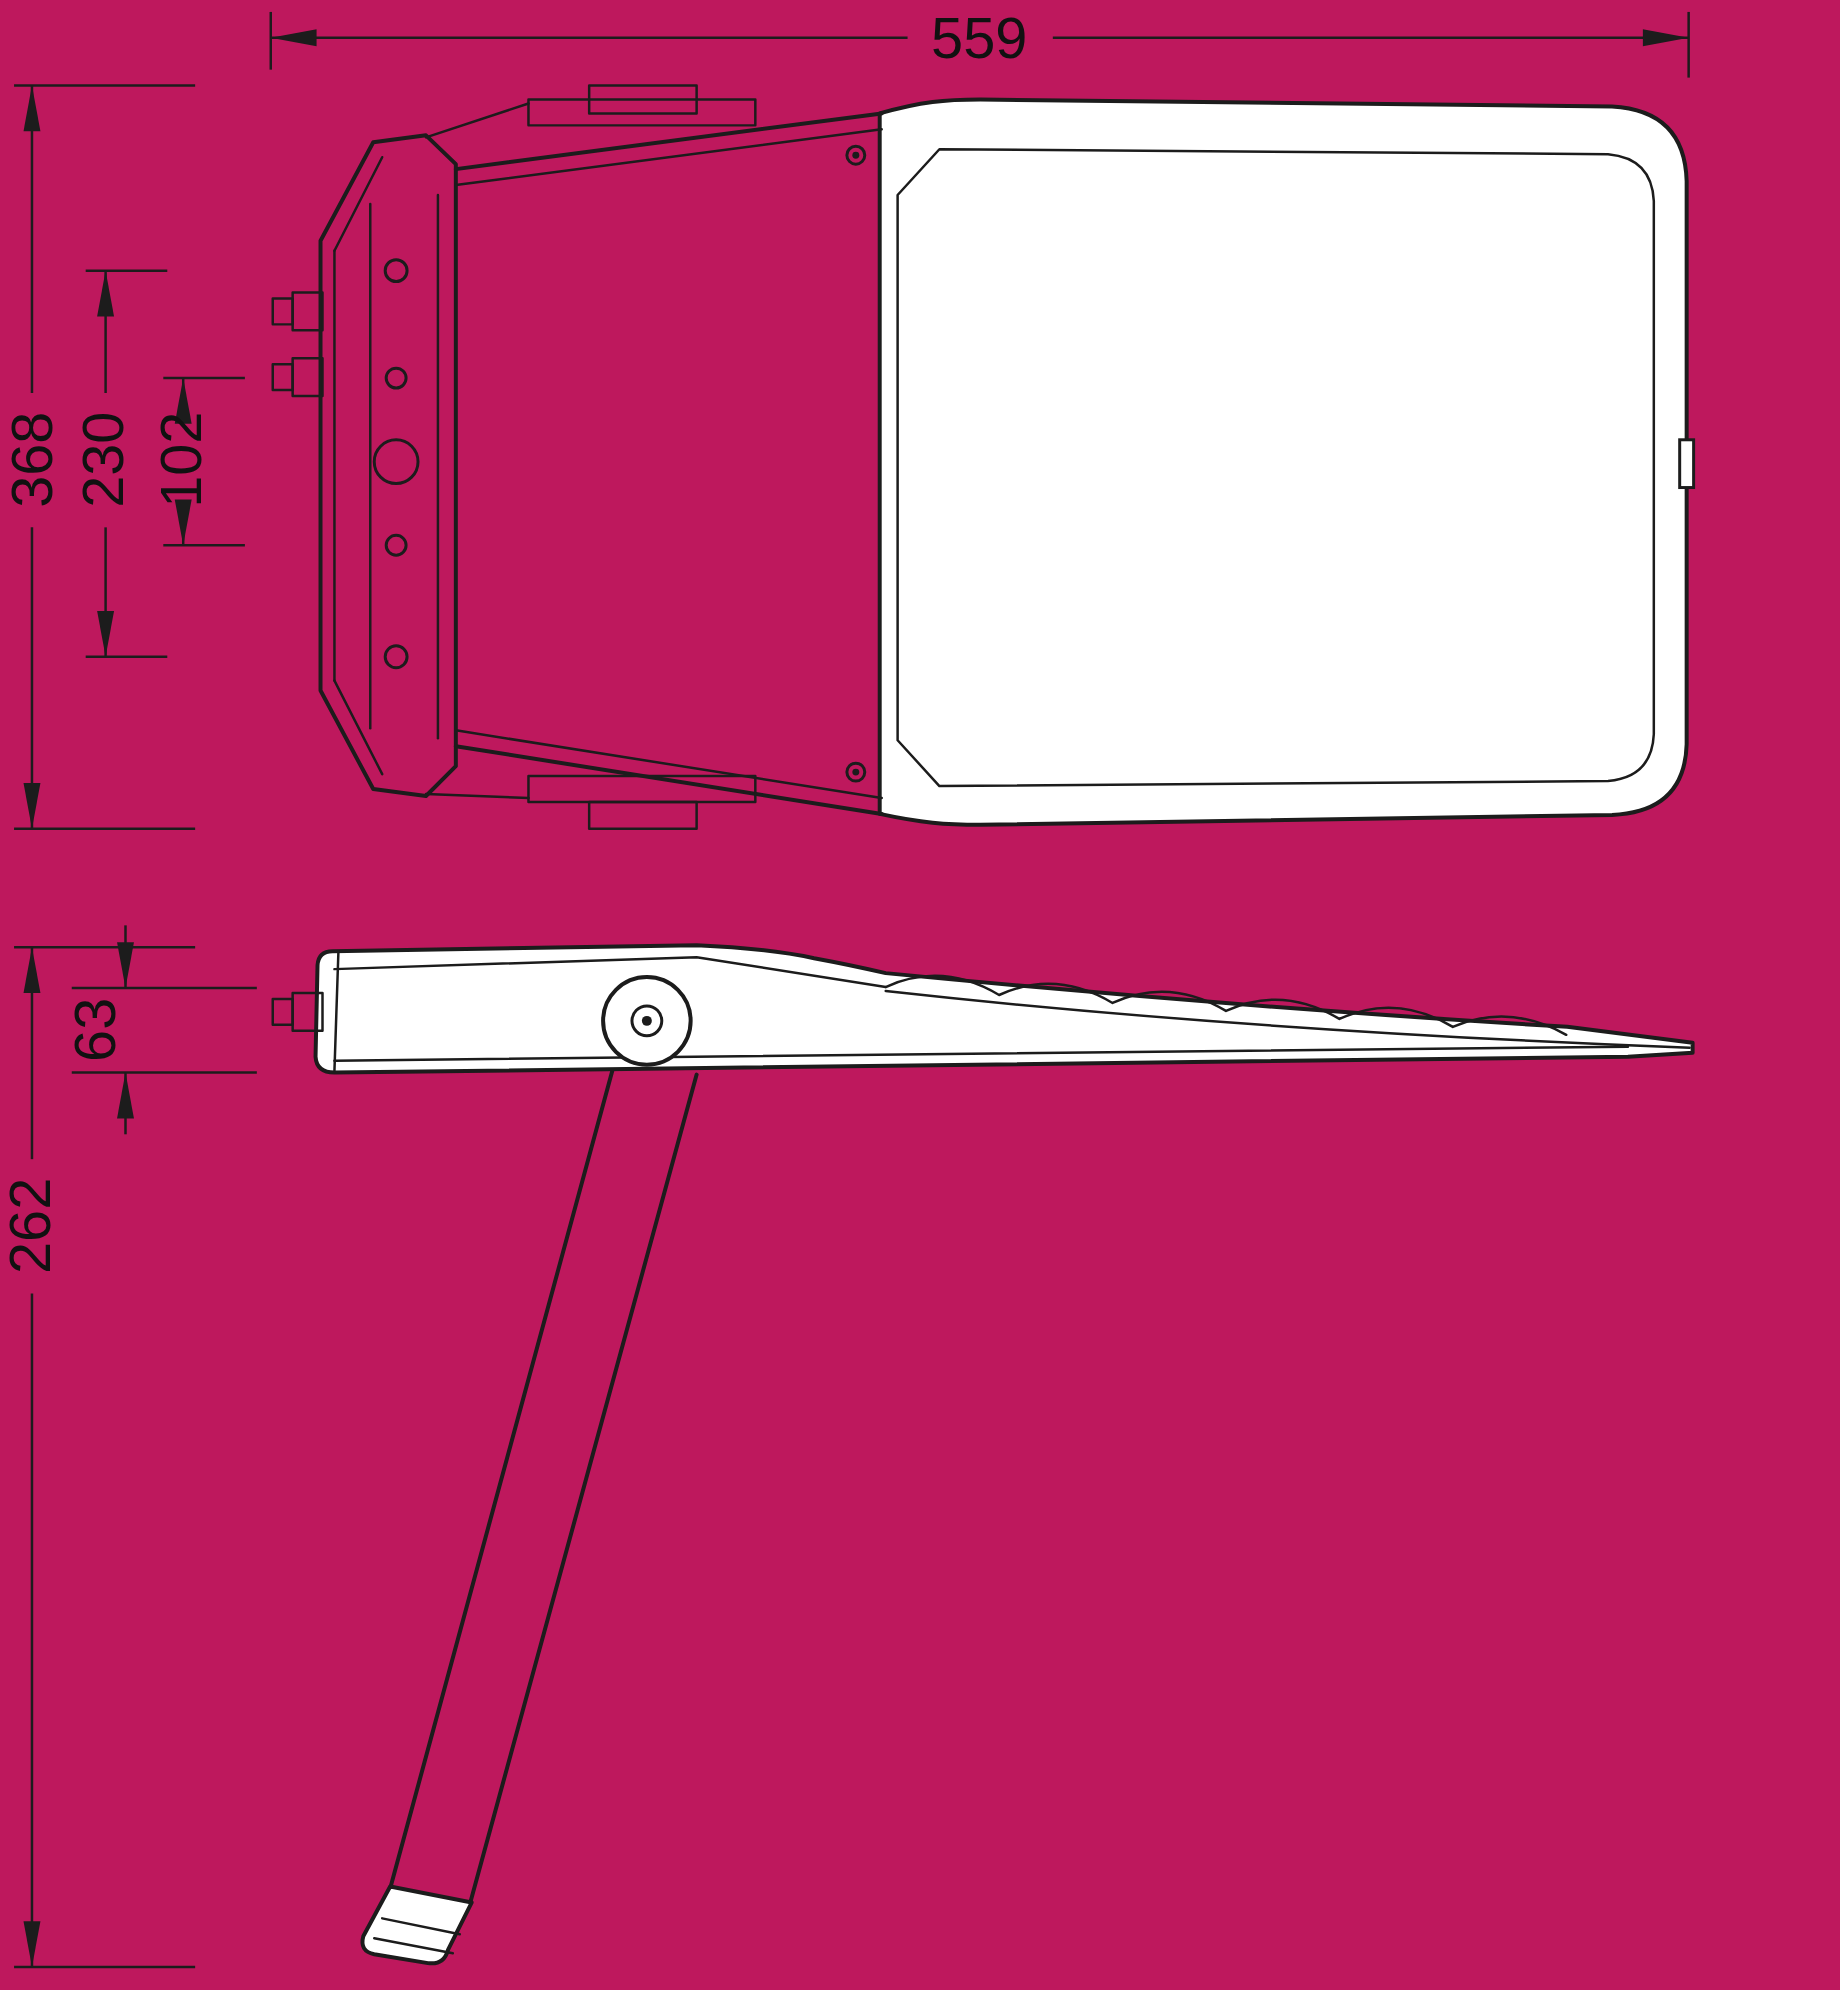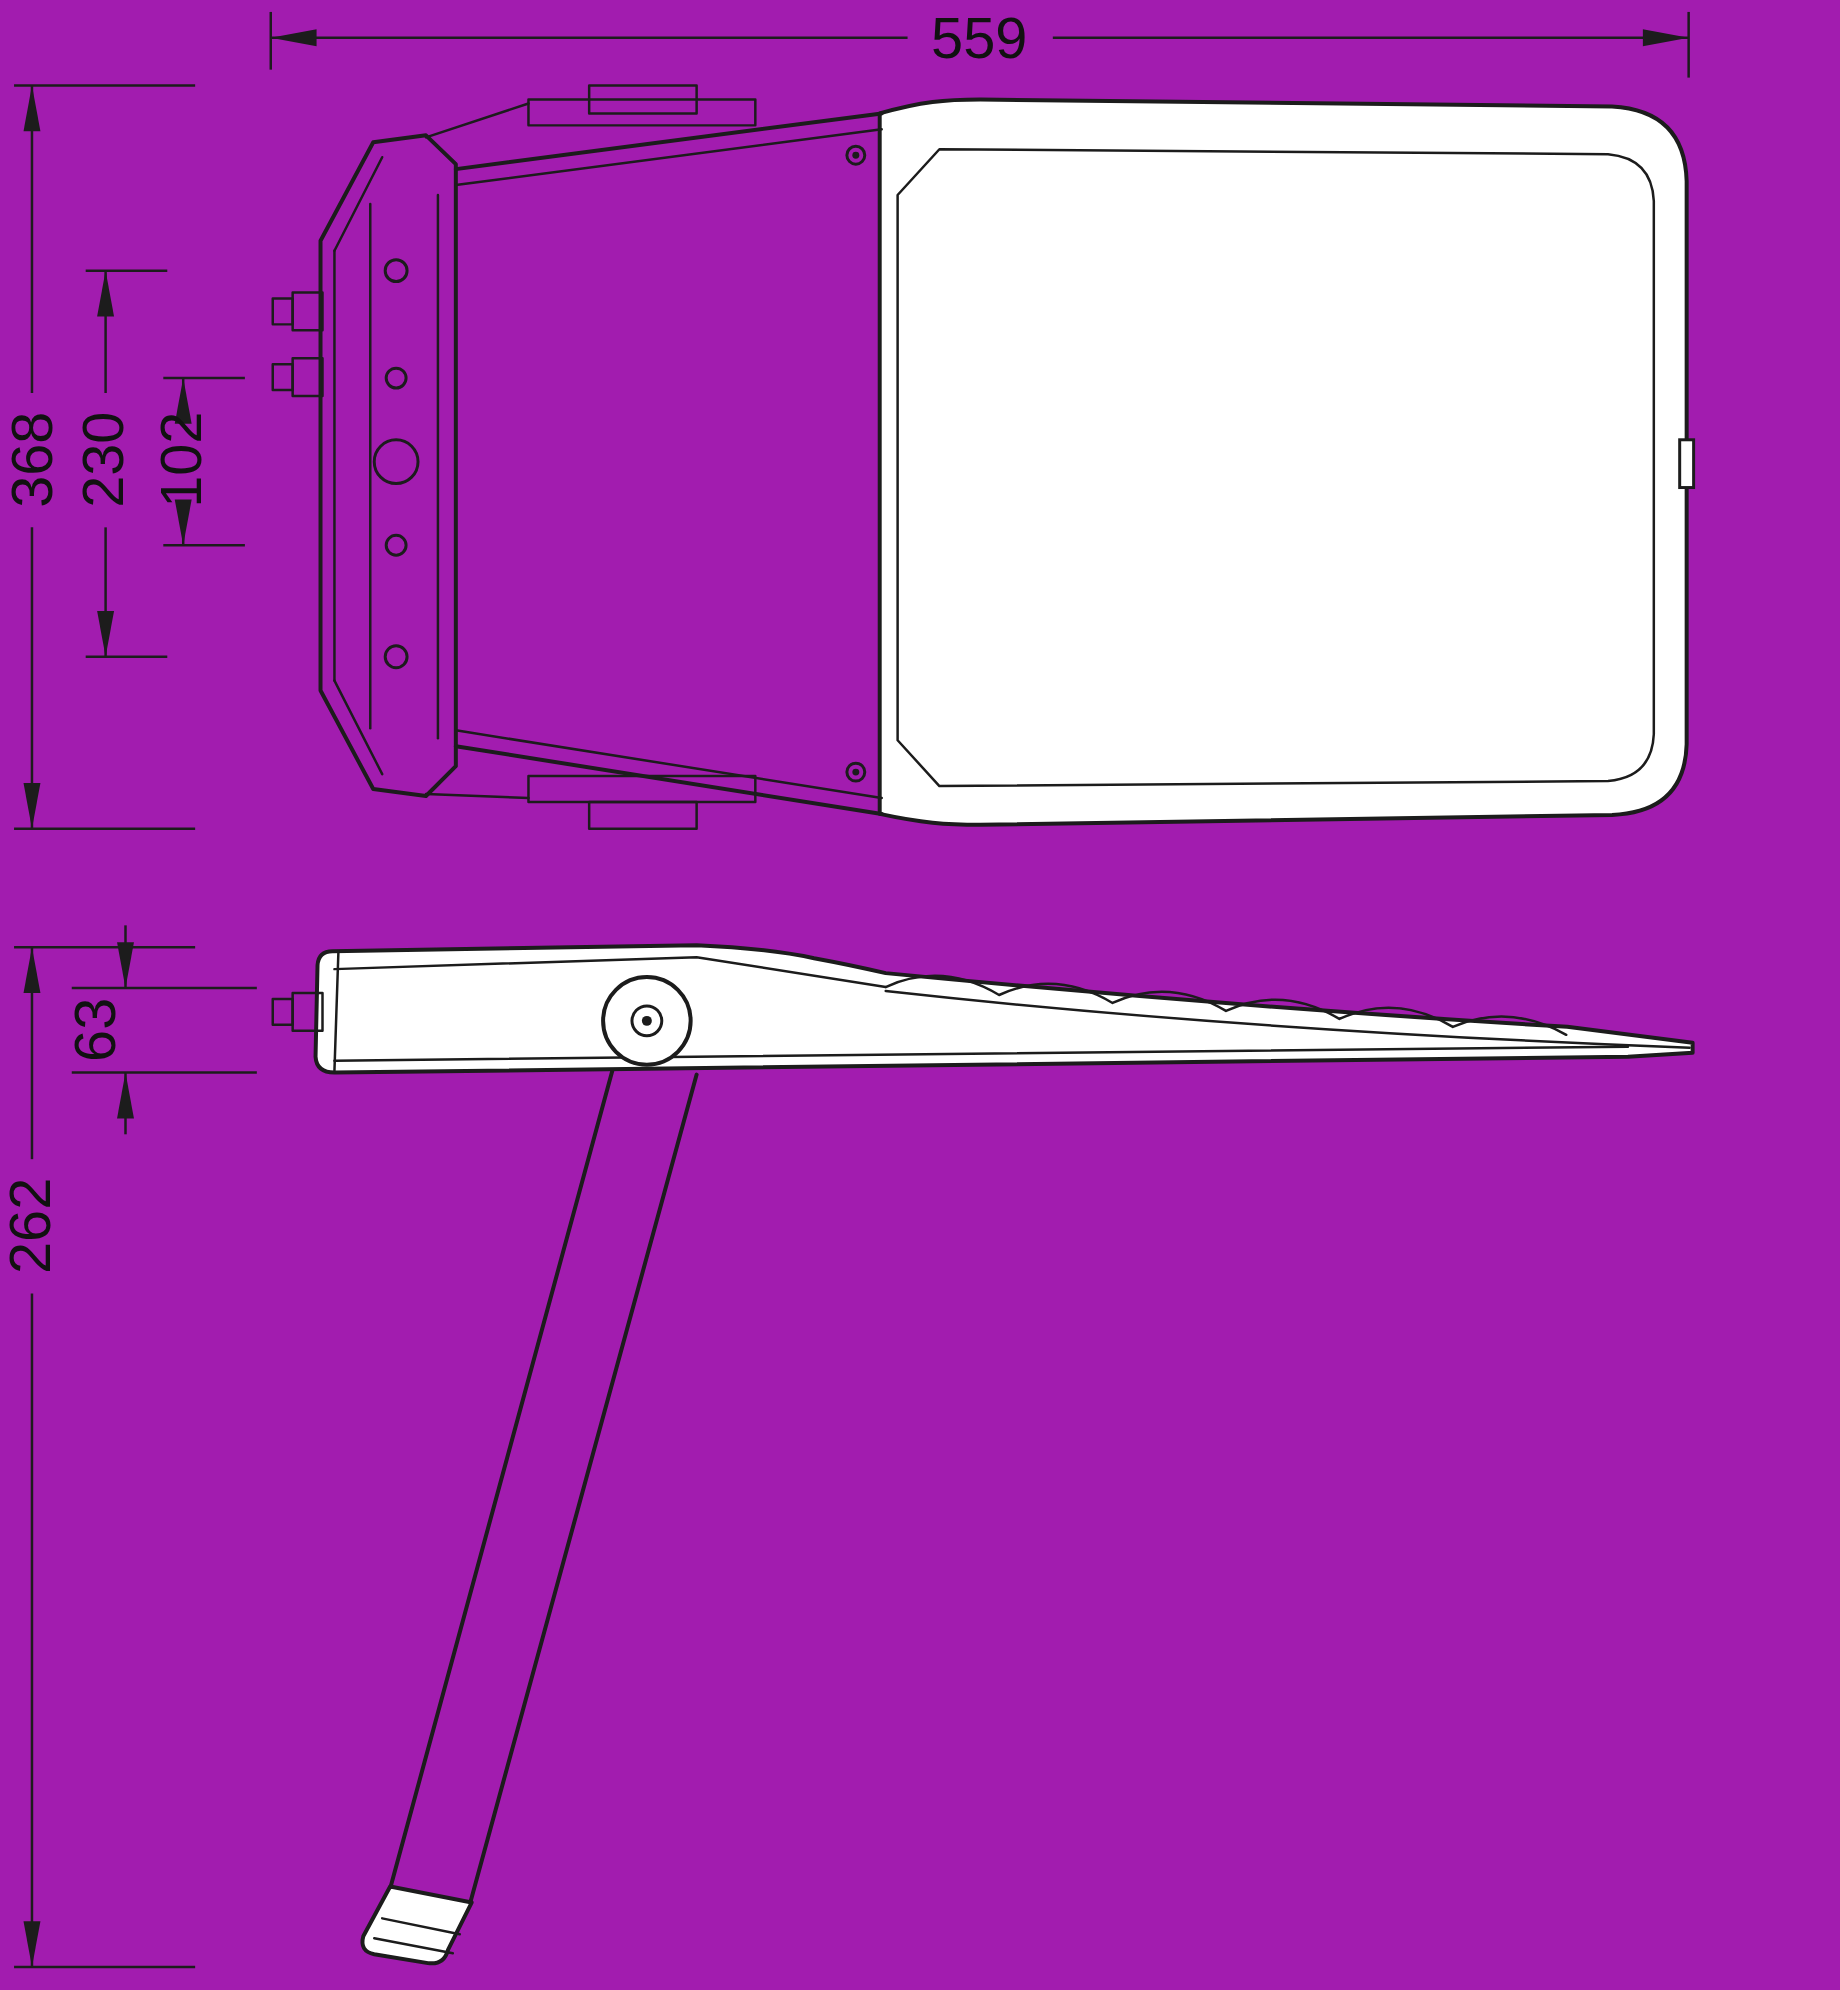--- a/index.html
+++ b/index.html
@@ -7,21 +7,21 @@
     padding: 0;
     background: #ffffff;
     width: 1841px;
     height: 1990px;
     font-family: "Liberation Sans", sans-serif;
   }
   #stage {
     position: relative;
     width: 1841px;
     height: 1990px;
-    background: #a21caf;
+    background: #be185d;
     overflow: hidden;
   }
   svg { display: block; }
   .outline  { fill: none; stroke: #1c1c1c; stroke-width: 4;   stroke-linejoin: round; stroke-linecap: round; }
   .outlinef { fill: #ffffff; stroke: #1c1c1c; stroke-width: 4; stroke-linejoin: round; stroke-linecap: round; }
   .detail   { fill: none; stroke: #1c1c1c; stroke-width: 2.5; stroke-linejoin: round; stroke-linecap: round; }
   .hole     { fill: none; stroke: #1c1c1c; stroke-width: 3; }
   .dimline  { fill: none; stroke: #1c1c1c; stroke-width: 2.5; stroke-linecap: butt; }
   .arrow    { fill: #1c1c1c; stroke: none; }
   .dim-text { font-family: "Liberation Sans", sans-serif; font-size: 58px; fill: #111111; }

